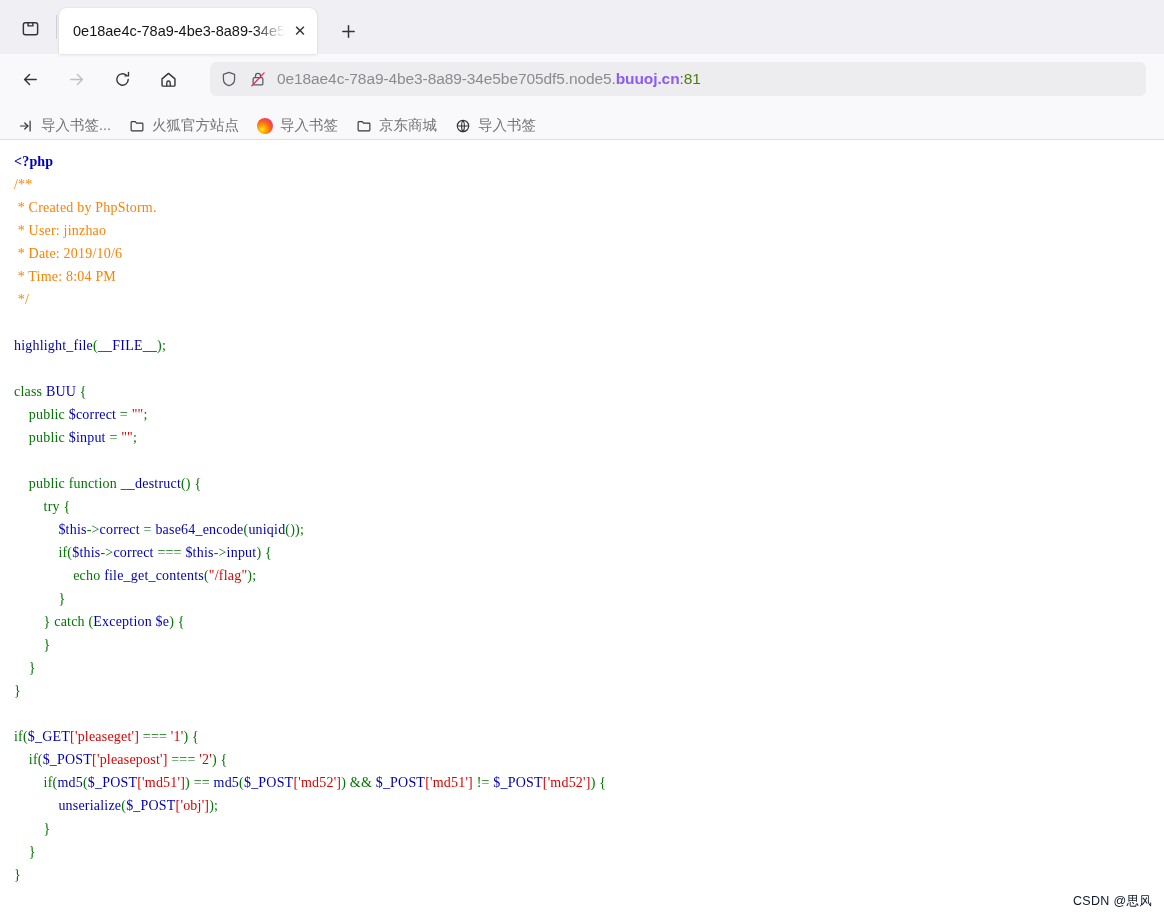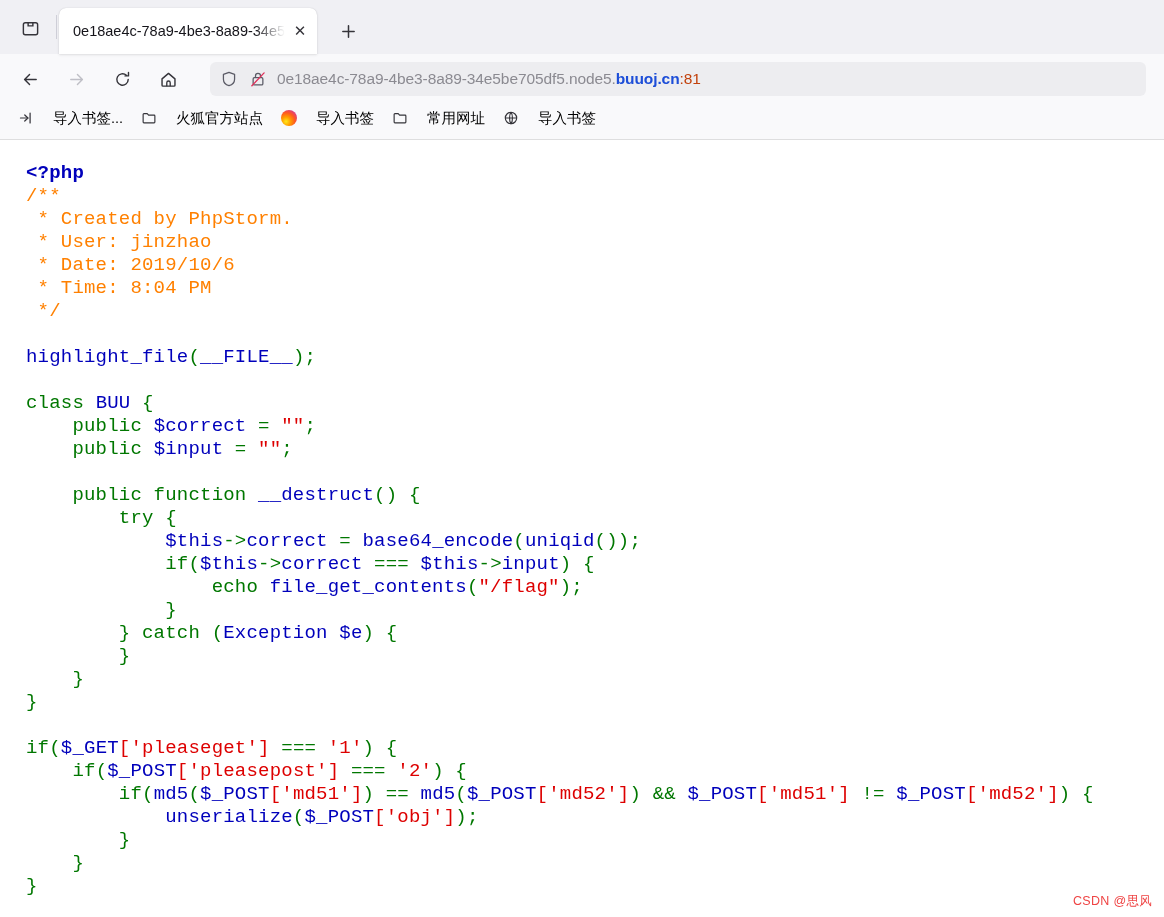--- a/index.html
+++ b/index.html
@@ -106,84 +106,83 @@
     position: relative;
   }
   .urlbar .ubicon { flex: none; display: flex; align-items: center; justify-content: center; }
   .url-text {
     font-size: 15.5px;
     color: #8b8a91;
     white-space: nowrap;
     margin-left: 10px;
     letter-spacing: -.1px;
   }
-  .url-text .host { color: #1d4ed8; font-weight: 600; }
-  .url-text .port { color: #c2410c; }
+  .url-text .host { color: #8b5cf6; font-weight: 600; }
+  .url-text .port { color: #4d7c0f; }
 
   .bookmarkbar {
     height: 36px;
     background: #f9f9fb;
     border-bottom: 1px solid #dededf;
     display: flex;
     align-items: center;
     padding-left: 10px;
     box-sizing: border-box;
   }
   .bm {
     display: flex;
-    align-items: flex-start;
+    align-items: flex-end;
     height: 26px;
     padding: 0 7px;
     border-radius: 4px;
     margin-right: 3px;
     font-size: 14.5px;
-    color: #000000;
+    color: #737373;
     white-space: nowrap;
-    gap: 12px;
   }
   .bm .bmicon {
     width: 18px; height: 18px;
     margin-right: 6px;
     display: flex; align-items: center; justify-content: center;
     flex: none;
   }
   .ff-logo {
     width: 16px; height: 16px; border-radius: 50%;
     background: radial-gradient(circle at 32% 72%, #ffe81a 0%, #ff9d00 28%, #ff5a1f 55%, #d93b8e 82%, #8a2be2 100%);
   }
 
   
   .page {
     background: #ffffff;
     height: 776px;
     position: relative;
     overflow: hidden;
   }
   pre.code {
-    margin: 16px;
+    margin: 4px;
     padding: 6px 0 0 10px;
-    font-family: Liberation Mono, monospace;
-    font-size: 19px;
+    font-family: Liberation Serif, serif;
+    font-size: 14px;
     line-height: 23px;
     white-space: pre;
     letter-spacing: .2px;
   }
   .c-default { color: #000000; }
   .c-kw      { color: #007700; }   
   .c-var     { color: #0000bb; }   
   .c-str     { color: #dd0000; }   
   .c-cmt     { color: #ff8000; }   
   .c-tag     { color: #0000bb; font-weight: bold; }  
 
   .watermark {
     position: absolute;
     right: 12px;
     bottom: 6px;
     font-size: 12.5px;
-    color: #ef4444;
+    color: #0f172a;
     font-family: "Liberation Sans", sans-serif;
     letter-spacing: .3px;
   }
 </style>
 </head>
 <body>
 
 <div class="browser">
 
   <div class="tabbar">
@@ -274,21 +273,21 @@
       </span>
       <span>导入书签</span>
     </div>
 
     <div class="bm">
       <span class="bmicon">
         <svg width="16" height="16" viewBox="0 0 18 18">
           <path d="M2.4 13.6 V5 a.9 .9 0 0 1 .9 -.9 H7 l1.5 1.7 h6.2 a.9 .9 0 0 1 .9 .9 v6.9 a.9 .9 0 0 1 -.9 .9 H3.3 a.9 .9 0 0 1 -.9 -.9 Z" stroke="#35343a" stroke-width="1.3" fill="none" stroke-linejoin="round"></path>
         </svg>
       </span>
-      <span>常用网址</span>
+      <span>京东商城</span>
     </div>
 
     <div class="bm">
       <span class="bmicon">
         <svg width="16" height="16" viewBox="0 0 18 18">
           <circle cx="9" cy="9" r="6.4" stroke="#35343a" stroke-width="1.3" fill="none"></circle>
           <path d="M2.6 9 h12.8 M9 2.6 c2.2 2.3 2.2 10.5 0 12.8 c-2.2 -2.3 -2.2 -10.5 0 -12.8" stroke="#35343a" stroke-width="1.3" fill="none"></path>
         </svg>
       </span>
       <span>导入书签</span>

